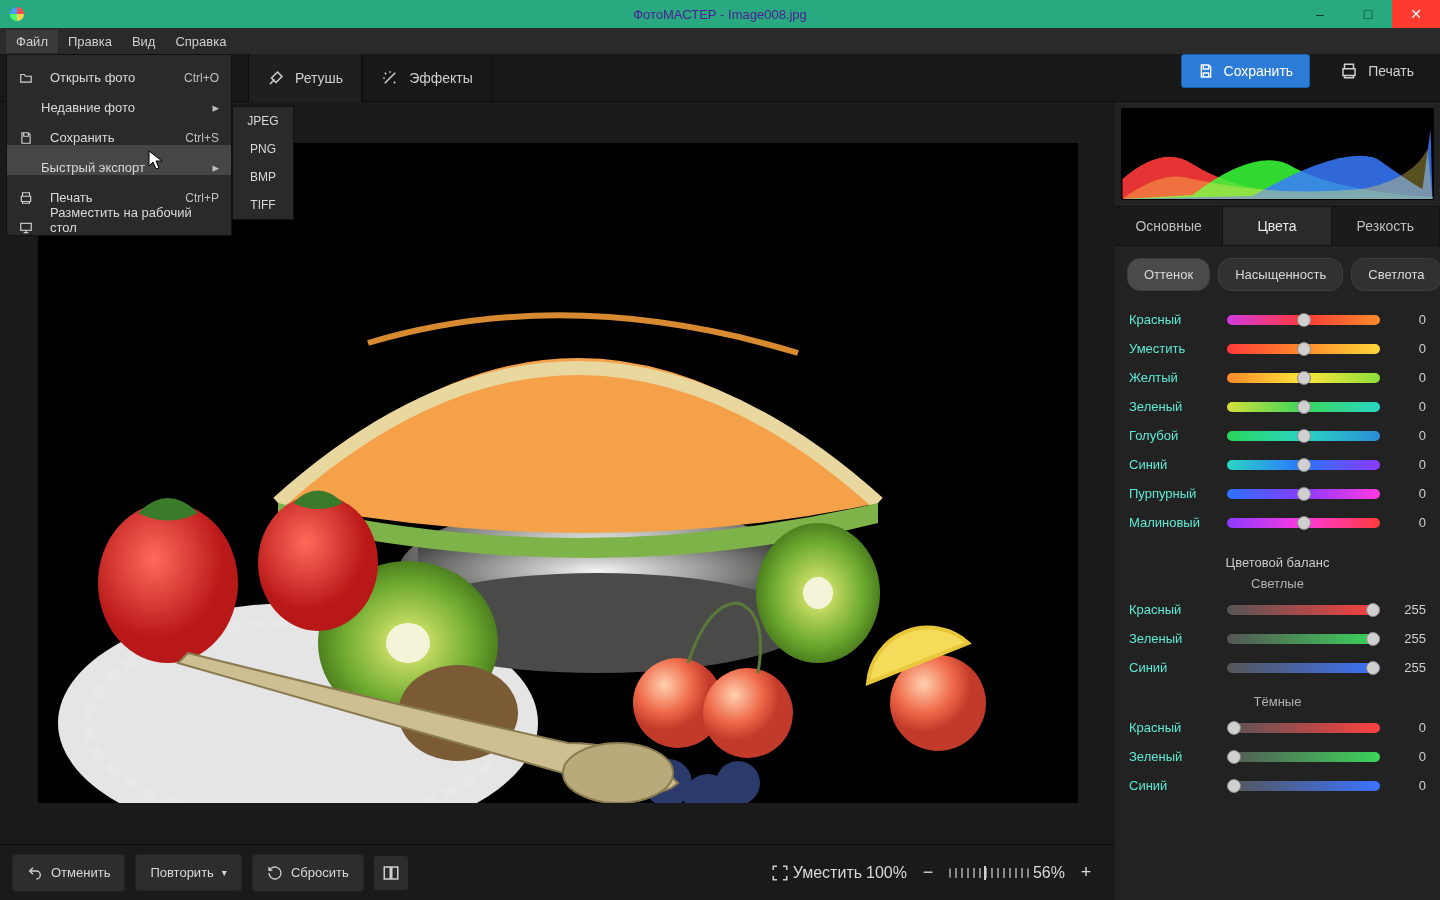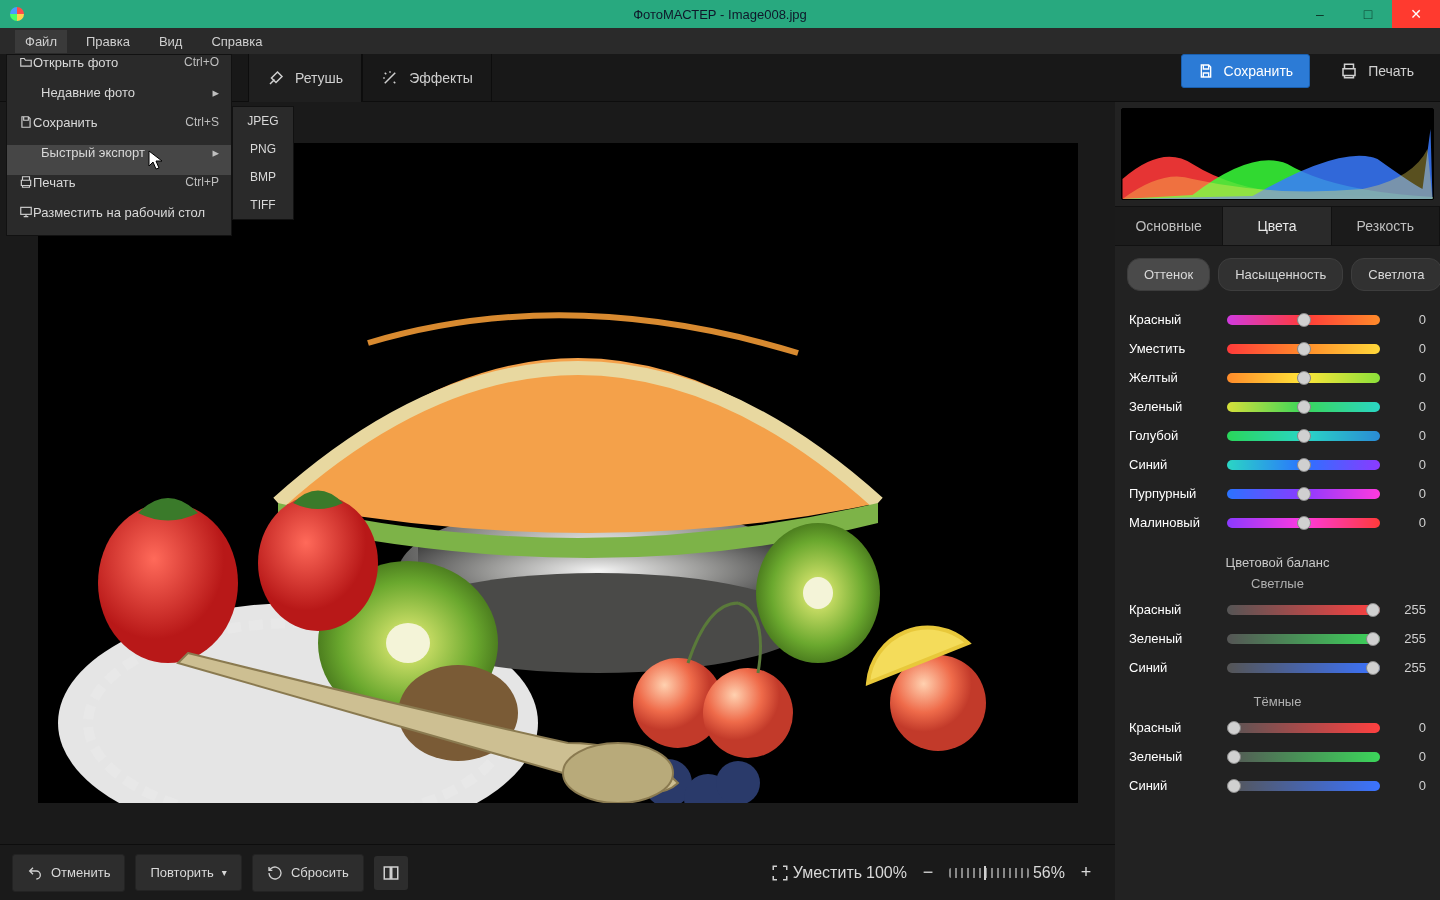--- a/index.html
+++ b/index.html
@@ -1,26 +1,26 @@
 <!DOCTYPE html>
 <html><head>
 <meta charset="utf-8">
 <style>
   * { box-sizing: border-box; margin: 0; padding: 0; font-family: "Segoe UI", Arial, sans-serif; }
   html, body { width: 1440px; height: 900px; background: #1f1f1f; overflow: hidden; color: #d9d9d9; }
   
   .titlebar { height: 28px; background: #28a97f; display: flex; align-items: center; position: relative; font-size: 12px; }
   .titlebar .logo { width: 14px; height: 14px; margin-left: 10px; border-radius: 50%;
     background: conic-gradient(#ff4b4b 0 25%, #ffd24b 25% 50%, #4bff6a 50% 75%, #4b9bff 75% 100%); }
-  .titlebar .title { position: absolute; left: 50%; transform: translateX(-50%); color: #0f172a; font-size: 13px; }
+  .titlebar .title { position: absolute; left: 50%; transform: translateX(-50%); color: #4c1d95; font-size: 13px; }
   .titlebar .controls { position: absolute; right: 0; height: 100%; display: flex; }
   .titlebar .ctrl { width: 48px; height: 100%; display: flex; align-items: center; justify-content: center; color: #0e3b2c; font-size: 14px; cursor: pointer; }
   .titlebar .ctrl.close { background: #ff3a2f; color: #fff; }
   .menubar { height: 26px; background: #2a2a2a; display: flex; align-items: center; padding: 0 6px; font-size: 13px; color:#cfcfcf;}
-  .menubar .mItem { padding: 4px 10px; cursor: pointer; margin-left: 9px; }
+  .menubar .mItem { padding: 4px 10px; cursor: pointer; }
   .menubar .mItem.active { background: #3a3a3a; }
   
   .topbar { height: 48px; background: #181818; display: flex; align-items: flex-start; border-bottom: 1px solid #0d0d0d; padding: 0 10px 0 248px; }
   .tab { height: 48px; display: flex; align-items: center; gap: 10px; padding: 0 18px; color:#cfcfcf; font-size: 14px; border-right: 1px solid #0d0d0d; border-left: 1px solid #0d0d0d;}
   .tab.active { background: #1f1f1f; }
   .tab svg, .tab .ic { width: 18px; height: 18px; }
   .top-right { margin-left: auto; display: flex; gap: 14px; align-items: center; }
   .btn { display: flex; align-items: center; gap: 10px; padding: 8px 16px; border-radius: 3px; font-size: 14px; cursor: pointer; }
   .btn.save { background: #2c7bd6; color: #fff; border: 1px solid #1a5fae;}
   .btn.print { color:#d0d0d0; }
@@ -36,37 +36,37 @@
   .radio.checked { border-color:#2c7bd6; }
   .radio.checked::after { content:""; position:absolute; inset:2px; background:#2c7bd6; border-radius:50%; }
   .subtabs { display:flex; height:40px; background:#1b1b1b; border-top:1px solid #111; border-bottom:1px solid #111;}
   .subtab { flex:1; display:flex; align-items:center; justify-content:center; font-size:14px; color:#bfbfbf; border-right:1px solid #111; cursor:pointer;}
   .subtab.active { background:#2a2a2a; color:#e8e8e8;}
   .pills { display:flex; gap:8px; padding:12px; }
   .pill { flex:1; text-align:center; padding:8px 16px; background:#313131; border-radius:13px; font-size:13px; border:1px solid #3d3d3d; cursor:pointer;}
   .pill.active { background:#4a4a4a; }
   .sliders { padding: 2px 14px 10px;}
   .slider-row { display:flex; align-items:center; height:29px; font-size:13px;}
-  .slider-row .lbl { width: 92px; color:#ffffff;}
+  .slider-row .lbl { width: 92px; color:#5eead4;}
   .slider-row .track { flex:1; height:10px; border-radius:5px; position:relative; margin:0 6px; display:flex; align-items:center;}
   .slider-row .knob { position:absolute; left:50%; transform:translateX(-50%); width:14px; height:14px; background:#d0d0d0; border:1px solid #888; border-radius:50%; top:-2px;}
   .slider-row .val { width: 40px; text-align:right; color:#d0d0d0;}
   .group-title { text-align:center; font-size:13px; color:#c8c8c8; margin:8px 0 4px;}
   .sub-title { text-align:center; font-size:13px; color:#b0b0b0; margin:2px 0;}
   
   .footer { position:absolute; left:0; right:325px; bottom:0; height:56px; background:#1a1a1a; border-top:1px solid #0d0d0d; display:flex; align-items:center; padding:0 12px; gap:10px;}
   .fbtn { display:flex; align-items:center; gap:8px; padding:10px 14px; background:#2d2d2d; border-radius:3px; font-size:13px; cursor:pointer; border:1px solid #232323;}
   .spacer { flex:1; }
   .zoom-area { display:flex; align-items:center; gap:4px; }
   .icobtn { width:34px; height:34px; display:flex; align-items:center; justify-content:center; border-radius:3px; cursor:pointer;}
   .zoom-dash { width:80px; height:10px; border-radius:2px; position:relative; background-image:repeating-linear-gradient(to right,#888 0 2px,transparent 2px 6px);}
   .zoom-dash .zmark { position:absolute; height:14px; width:2px; background:#d0d0d0; top:-2px;}
   
   .dropdown { position:absolute; left:6px; top:54px; width:226px; background:#2a2a2a; border:1px solid #111; z-index:80; font-size:13px;}
-  .dd-item { display:flex; align-items:flex-start; height:30px; padding:0 12px; gap:0; cursor:pointer;}
+  .dd-item { display:flex; align-items:flex-end; height:30px; padding:0 12px; gap:17px; cursor:pointer;}
   .dd-item .txt { flex:1; }
   .dd-item .sc { color:#bfbfbf; font-size:12px;}
   .dd-item .arrow { color:#bfbfbf;}
   .dd-item.hover { background:#464646; }
   .dd-item.indent .txt { padding-left:22px;}
   .submenu { position:absolute; left:232px; top:54px; margin-top:52px; width:62px; background:#2a2a2a; border:1px solid #111; z-index:80;}
   .submenu .dd-sub { height:28px; display:flex; align-items:center; justify-content:center; font-size:12px; cursor:pointer;}
   .cursor-svg { position:absolute; left:148px; top:150px; z-index:90; }
   svg { display:block; }
 </style>

